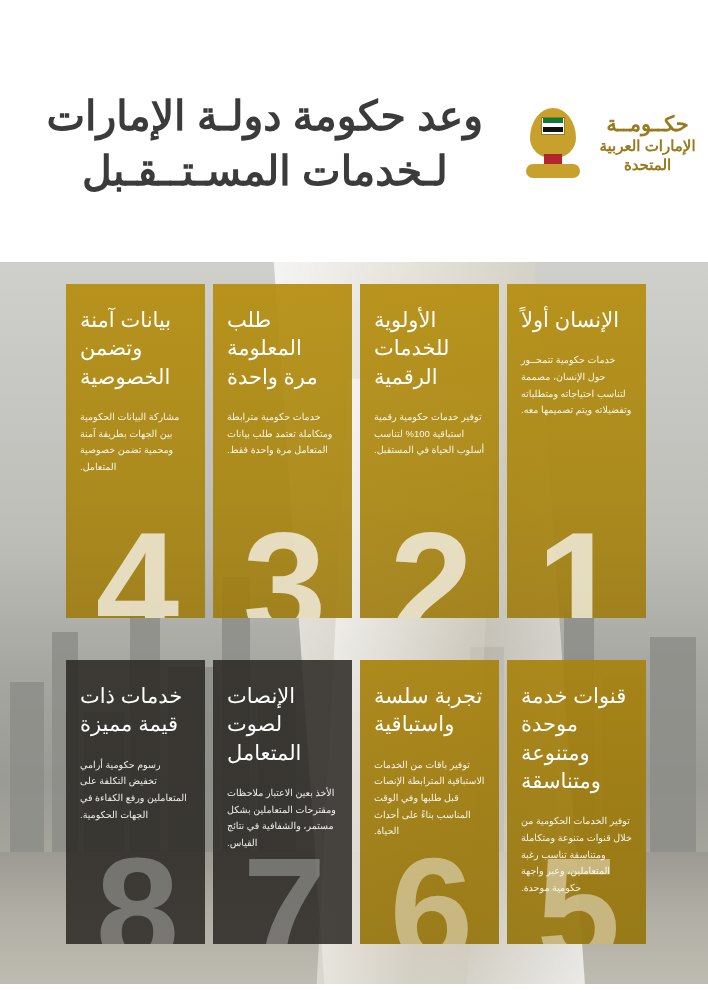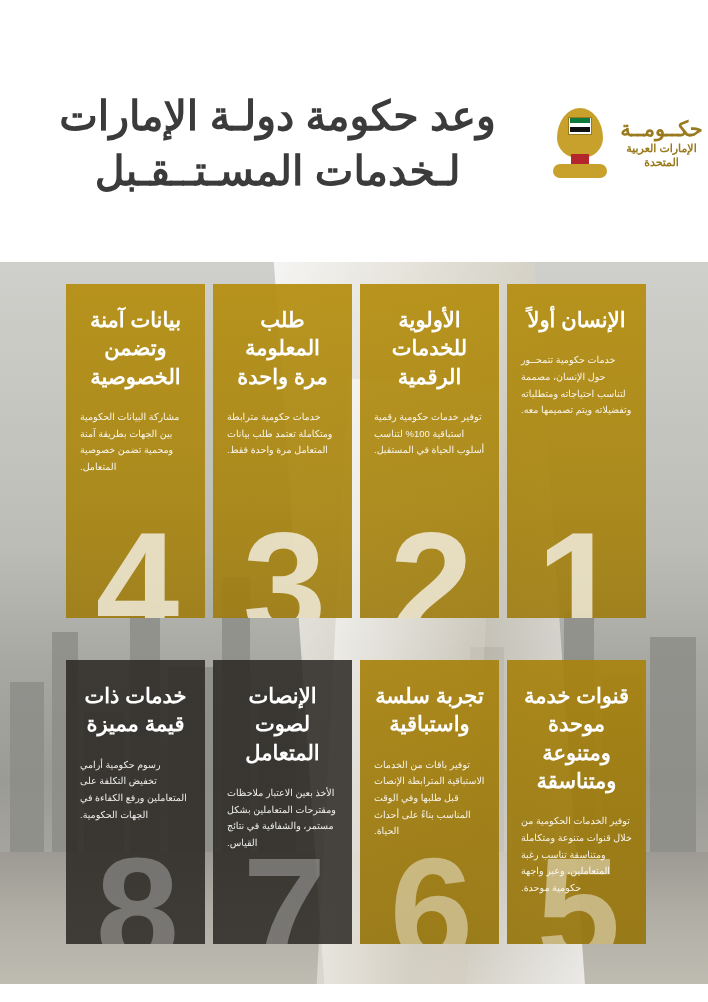--- a/index.html
+++ b/index.html
@@ -93,21 +93,21 @@
     text-align: center;
     line-height: 1.25;
   }
   .emblem-text .l1 {
     font-size: 21px;
     font-weight: bold;
     color: #9a7a1e;
     letter-spacing: 1px;
   }
   .emblem-text .l2 {
-    font-size: 11px;
+    font-size: 15px;
     font-weight: bold;
     color: #9a7a1e;
   }
   .title {
     margin-top: 26px;
     width: 640px;
     text-align: center;
     color: #3b3b3b;
     font-size: 41px;
     font-weight: bold;
@@ -190,23 +190,23 @@
   }
   .card.dark {
     background: linear-gradient(180deg, rgba(43,40,36,0.86) 0%, rgba(40,37,33,0.84) 100%);
     margin-top: 36px;
   }
   .card.dark.gold2 {
     background: linear-gradient(180deg, rgba(168,131,15,0.93) 0%, rgba(150,117,12,0.92) 100%);
   }
   .card-title {
     font-size: 21px;
-    font-weight: bold;
+    font-weight: normal;
     line-height: 1.35;
-    text-align: center;
+    text-align: left;
     color: #ffffff;
   }
   .card-body {
     margin-top: 18px;
     font-size: 9.5px;
     line-height: 1.75;
     text-align: left;
     color: rgba(255,255,255,0.92);
   }
   .card-num {

